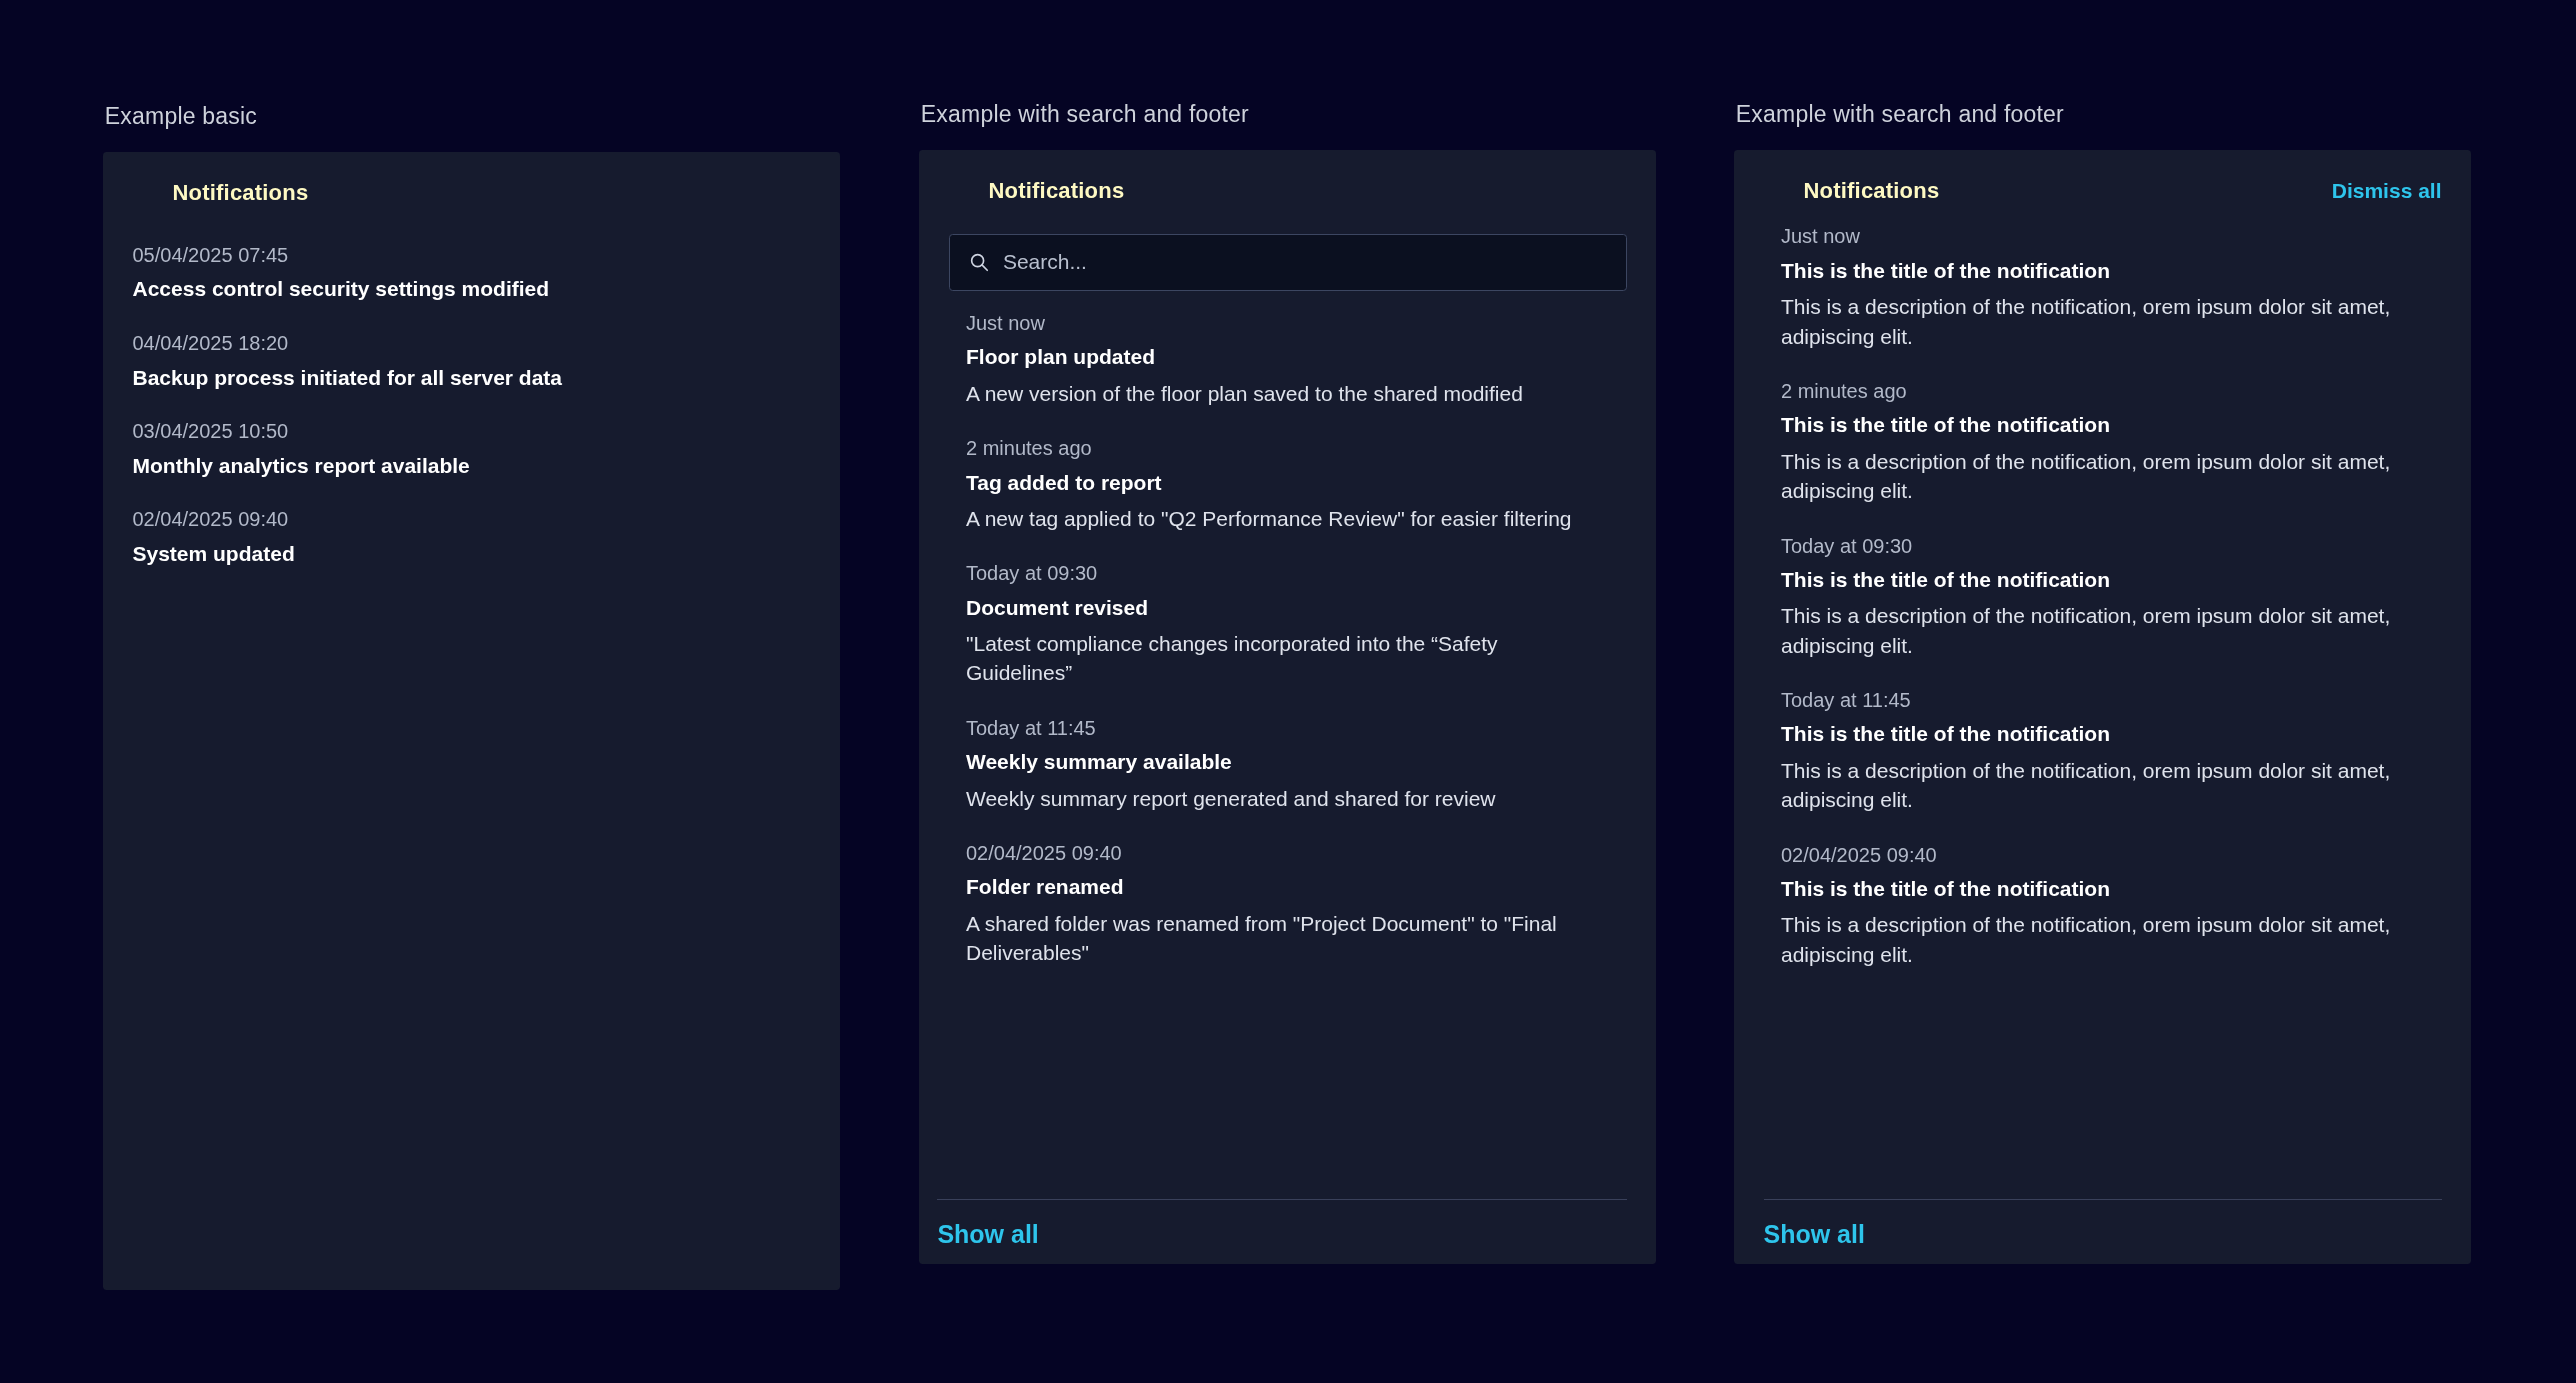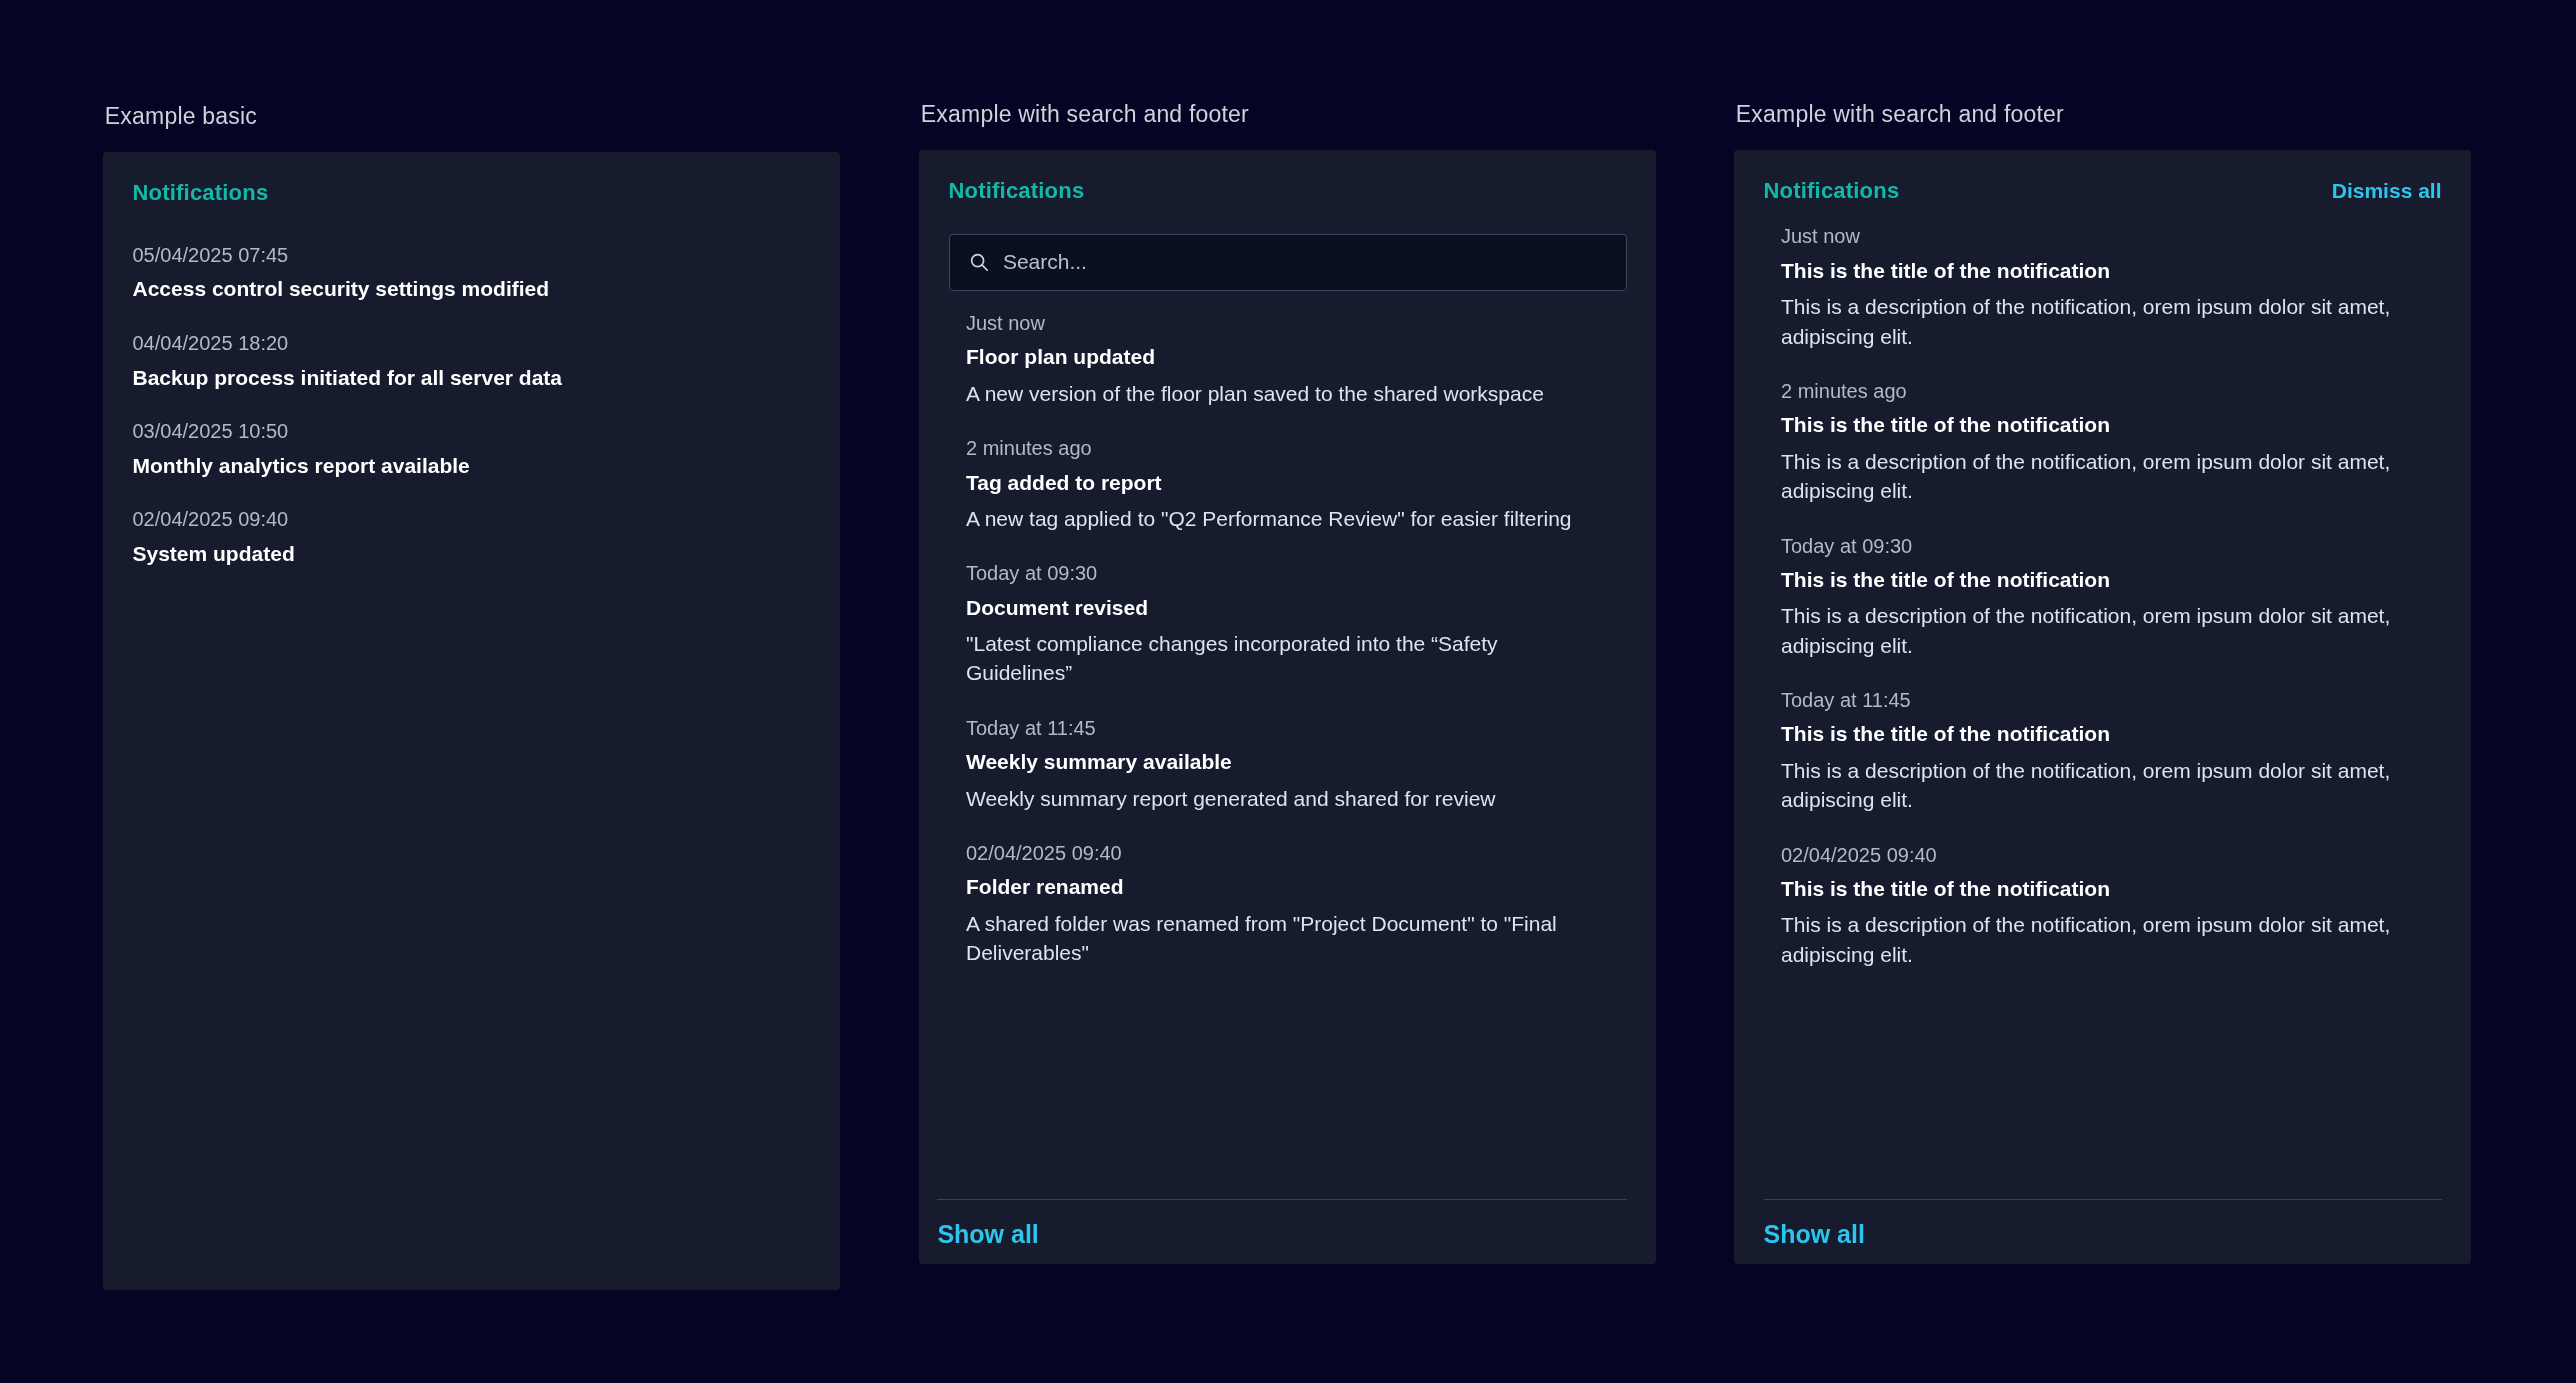--- a/index.html
+++ b/index.html
@@ -48,24 +48,25 @@
   .panel-2 { height: 1114px; display: flex; flex-direction: column; }
   .panel-3 { height: 1114px; display: flex; flex-direction: column; }
 
   .panel-header {
     display: flex;
     align-items: center;
     justify-content: space-between;
     padding: 28px 29.5px 3.7px 29.5px;
   }
   .panel-title {
-    color: #14b8a6;
+    color: #fef9c3;
     font-size: 22px;
     font-weight: 700;
     letter-spacing: 0.2px;
+    margin-left: 40px;
   }
   .dismiss-all {
     color: #2ec5ec;
     font-size: 21px;
     font-weight: 700;
     cursor: pointer;
   }
 
   
   .search-wrap {
@@ -195,21 +196,21 @@
             <circle cx="10.5" cy="10.5" r="6.5"></circle>
             <line x1="15.5" y1="15.5" x2="21" y2="21" stroke-linecap="round"></line>
           </svg>
           <input class="search-input" type="text" placeholder="Search..." style="">
         </div>
       </div>
       <div class="list-scroll">
         <div class="n-item first">
           <div class="n-time">Just now</div>
           <div class="n-title">Floor plan updated</div>
-          <div class="n-desc">A new version of the floor plan saved to the shared workspace</div>
+          <div class="n-desc">A new version of the floor plan saved to the shared modified</div>
         </div>
         <div class="n-item">
           <div class="n-time">2 minutes ago</div>
           <div class="n-title">Tag added to report</div>
           <div class="n-desc">A new tag applied to "Q2 Performance Review" for easier filtering</div>
         </div>
         <div class="n-item">
           <div class="n-time">Today at 09:30</div>
           <div class="n-title">Document revised</div>
           <div class="n-desc">"Latest compliance changes incorporated into the “Safety Guidelines”</div>

